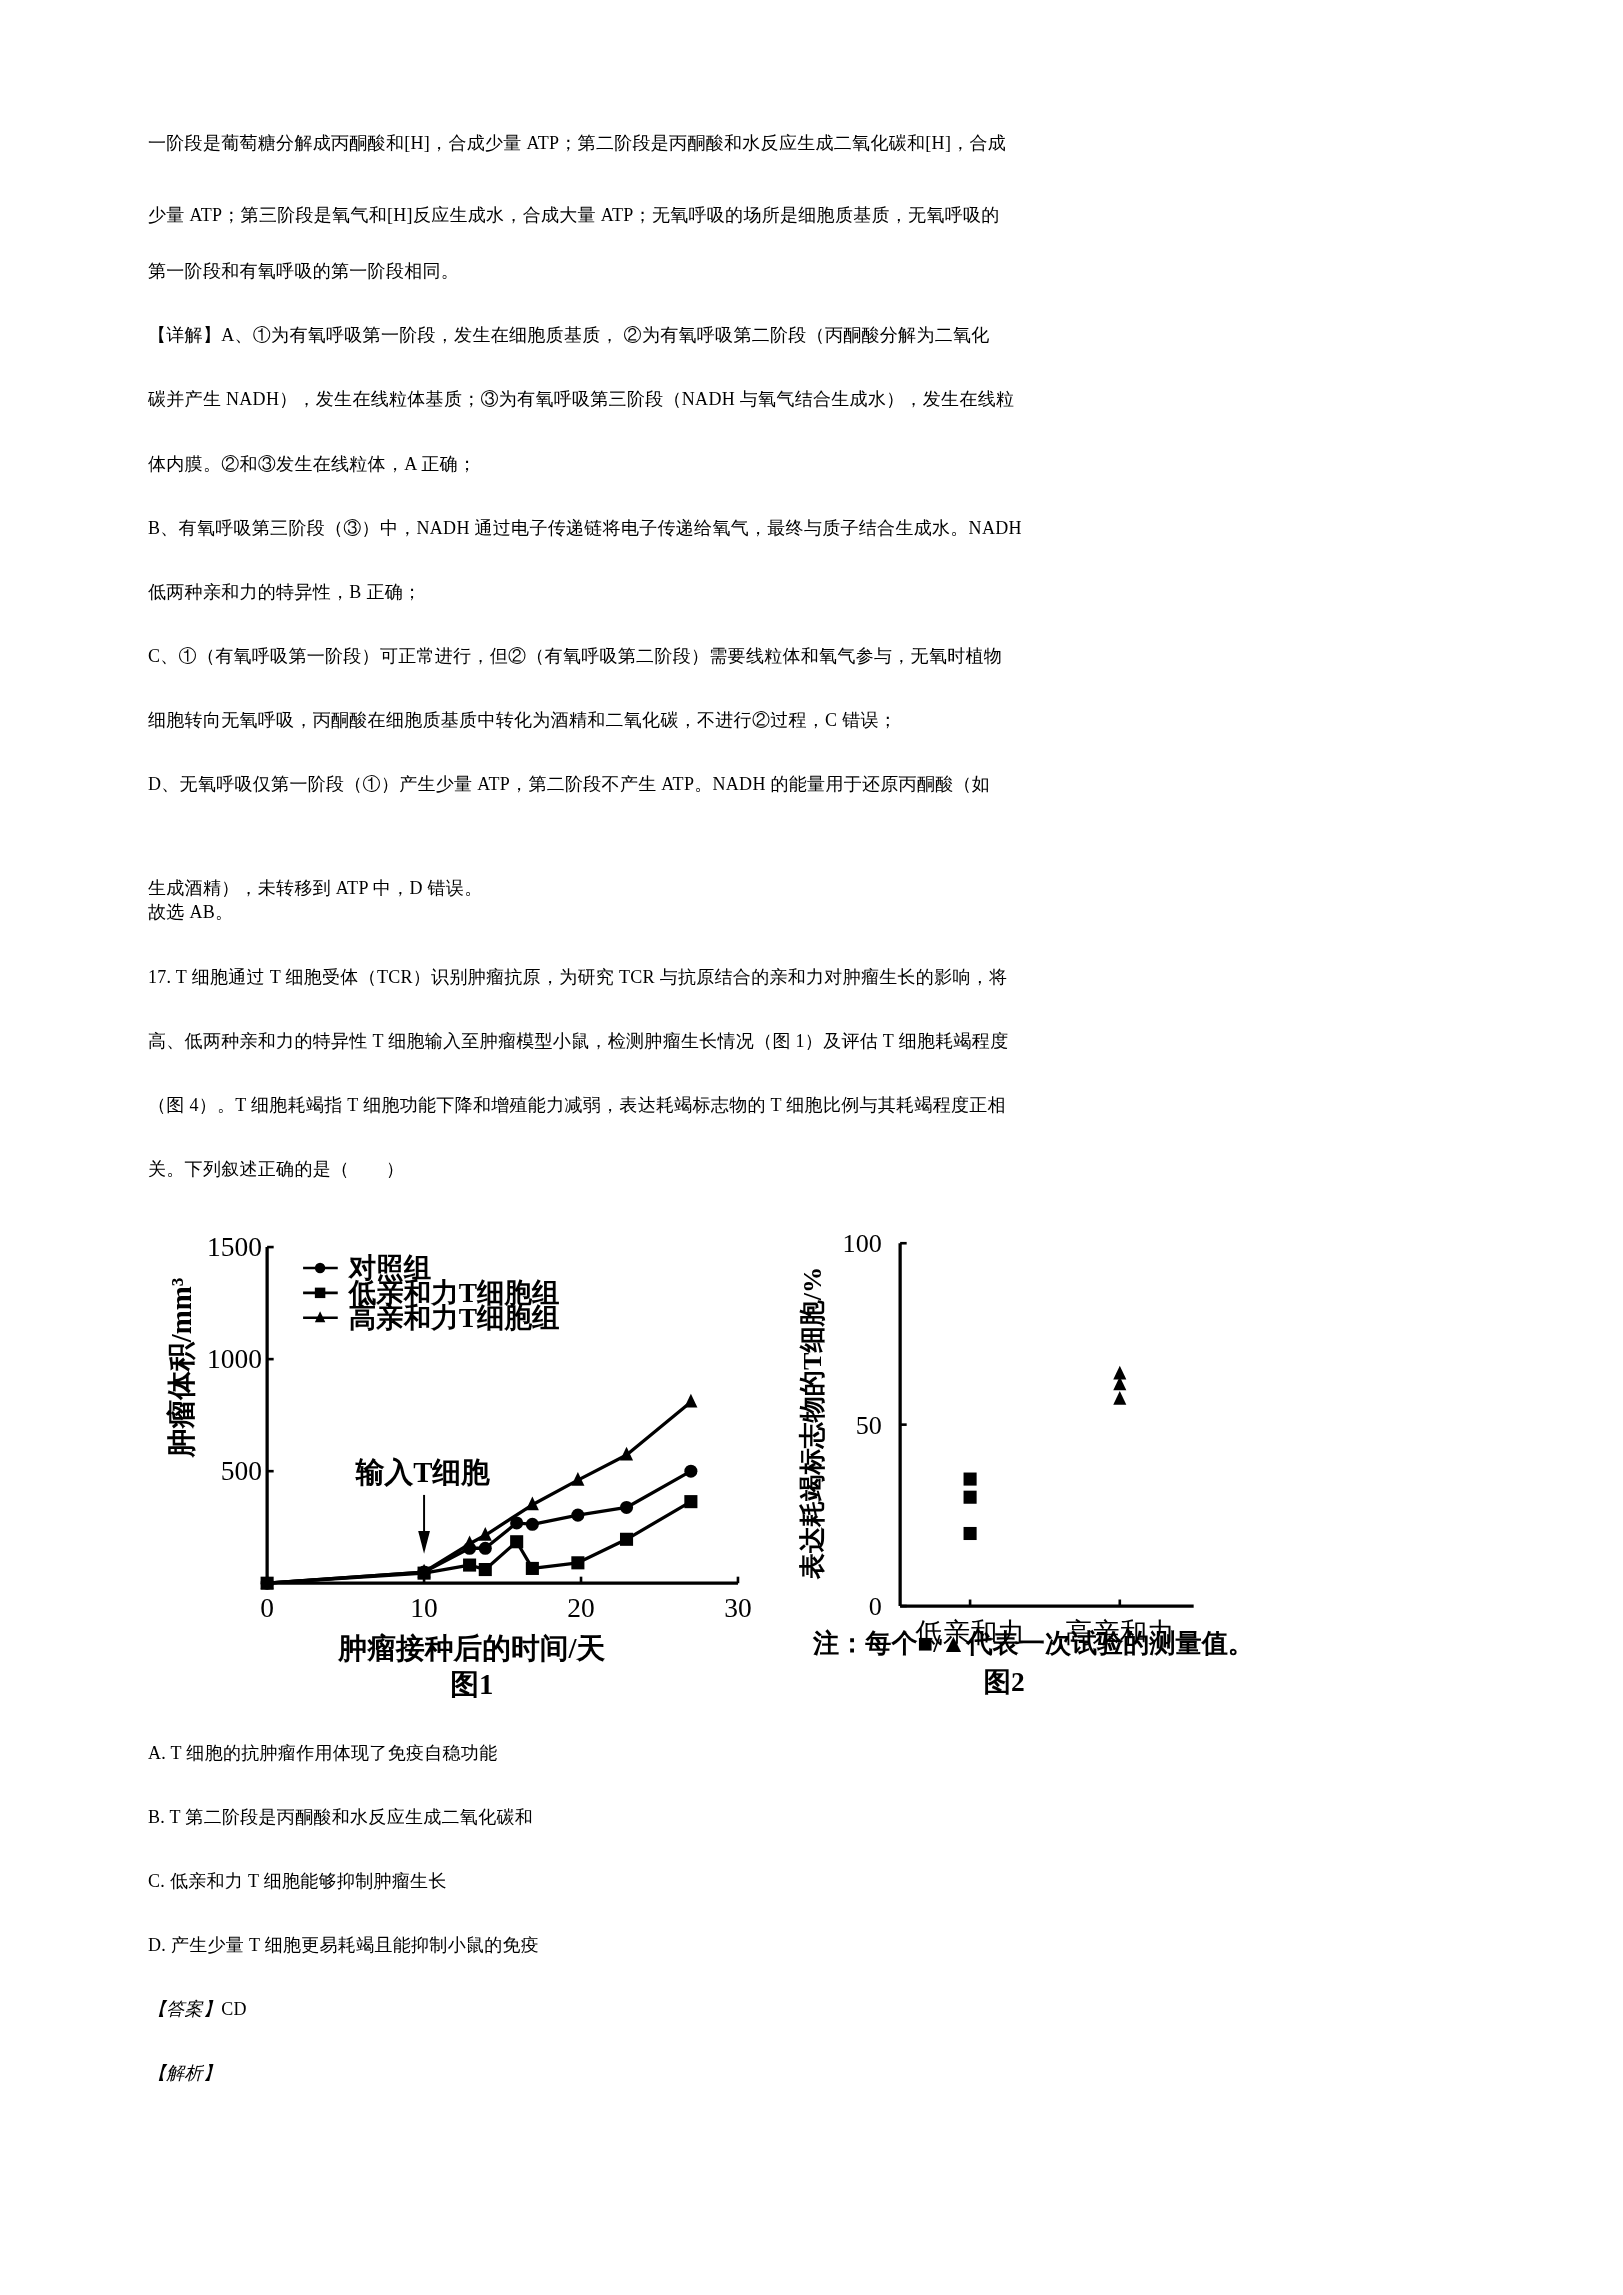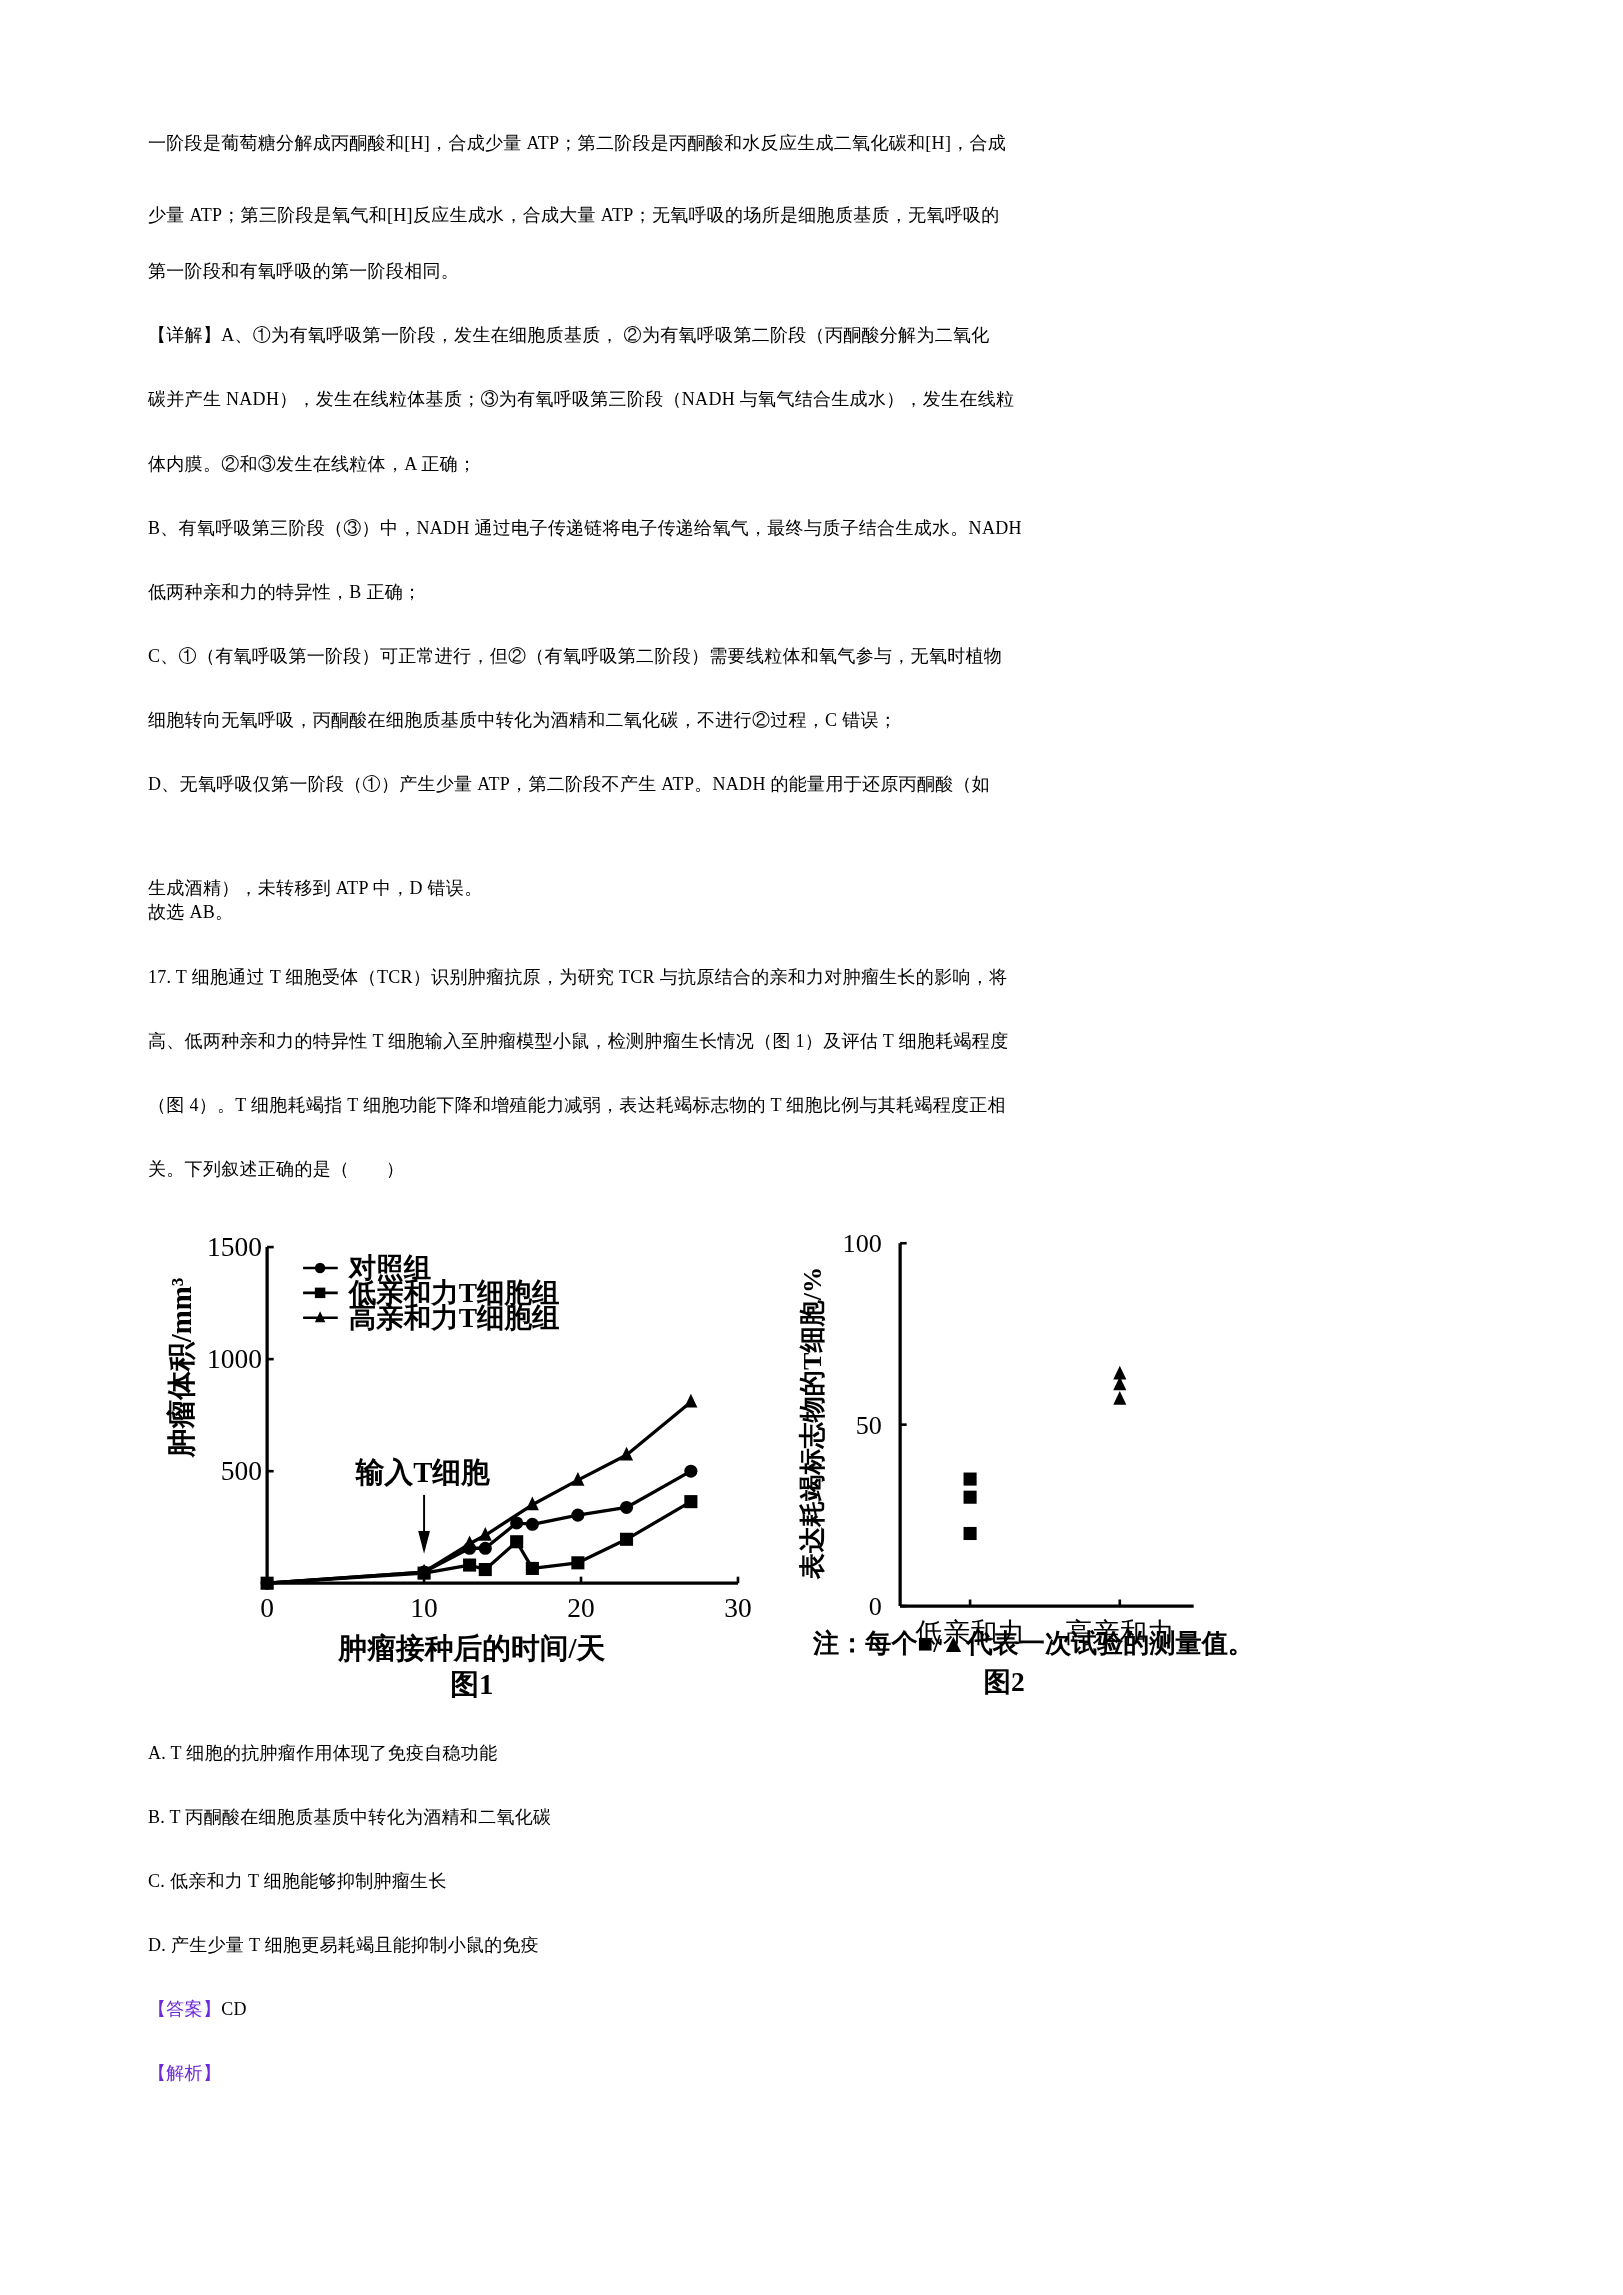--- a/index.html
+++ b/index.html
@@ -1,19 +1,19 @@
 <!DOCTYPE html>
 <html style="font-size:10.5px"><head>
 <meta charset="utf-8">
 <style>
   html, body { margin: 0; padding: 0; background: #ffffff; }
   body { width: 1623px; height: 2295px; position: relative; overflow: hidden;
          font-family: "Liberation Serif", "DejaVu Serif", serif; color: #000; }
   .line { position: absolute; left: 148px; font-size: 18px; white-space: nowrap; letter-spacing: 0.3px; }
-  .tag { color: #6d28d9; }
+  .tag { color: #000000; font-style: italic; }
   .fig { position: absolute; }
   svg text { font-family: "Liberation Serif", "DejaVu Serif", serif; fill: #000; }
   .bold-txt { font-weight: bold; }
 </style>
 </head>
 <body>
 
 <div class="line" style="top:131px">一阶段是葡萄糖分解成丙酮酸和[H]，合成少量 ATP；第二阶段是丙酮酸和水反应生成二氧化碳和[H]，合成</div>
 <div class="line" style="top:203px">少量 ATP；第三阶段是氧气和[H]反应生成水，合成大量 ATP；无氧呼吸的场所是细胞质基质，无氧呼吸的</div>
 <div class="line" style="top:259px">第一阶段和有氧呼吸的第一阶段相同。</div>
@@ -125,18 +125,18 @@
       <polygon points="532,227.3 522,248.3 542,248.3" fill="#000"></polygon>
       <polygon points="532,243.95 522,264.95 542,264.95" fill="#000"></polygon>
       <polygon points="532,266.15000000000003 522,287.15000000000003 542,287.15000000000003" fill="#000"></polygon>
     </g>
   <text transform="translate(75 315) rotate(-90)" text-anchor="middle" font-size="40" class="bold-txt">表达耗竭标志物的T细胞/%</text>
   <text x="400" y="665" text-anchor="middle" font-size="40" class="bold-txt">注：每个■/▲代表一次试验的测量值。</text>
   <text x="355" y="725" text-anchor="middle" font-size="42" class="bold-txt">图2</text>
 </svg>
 
 <div class="line" style="top:1741px">A. T 细胞的抗肿瘤作用体现了免疫自稳功能</div>
-<div class="line" style="top:1805px">B. T 丙酮酸在细胞质基质中转化为酒精和二氧化碳</div>
+<div class="line" style="top:1805px">B. T 第二阶段是丙酮酸和水反应生成二氧化碳和</div>
 <div class="line" style="top:1869px">C.  低亲和力 T 细胞能够抑制肿瘤生长</div>
 <div class="line" style="top:1933px">D.  产生少量 T 细胞更易耗竭且能抑制小鼠的免疫</div>
 <div class="line" style="top:1997px"><span class="tag">【答案】</span><span>CD</span></div>
 <div class="line" style="top:2061px"><span class="tag">【解析】</span></div>
 
 
 </body></html>

